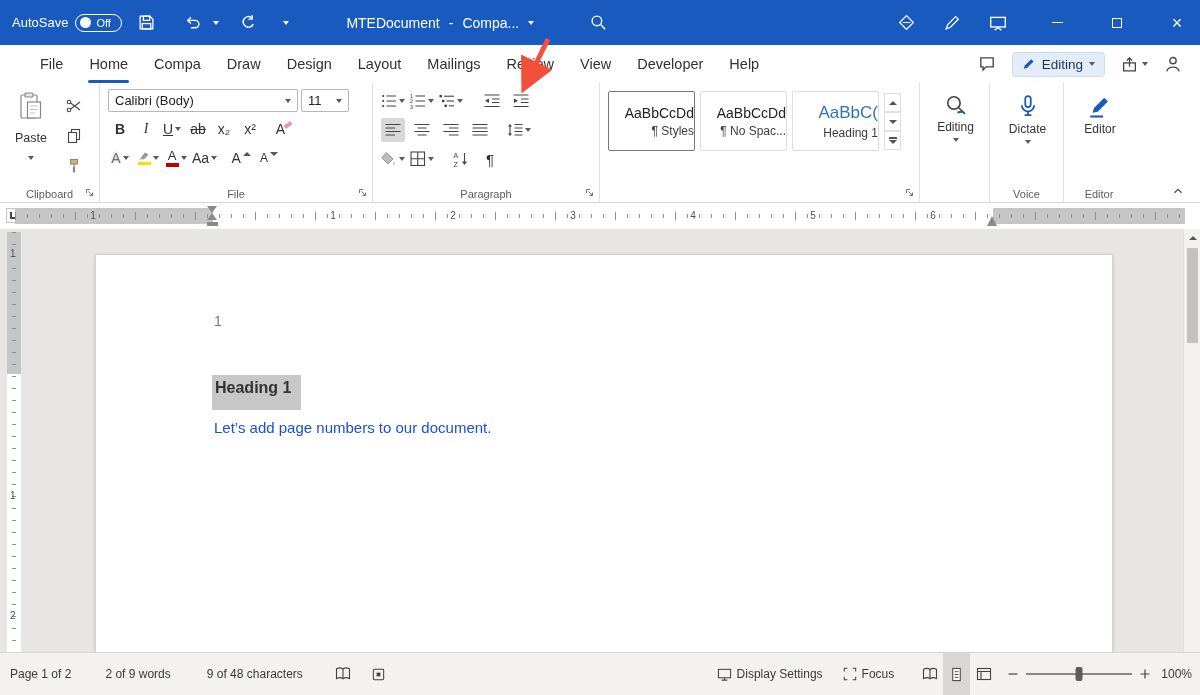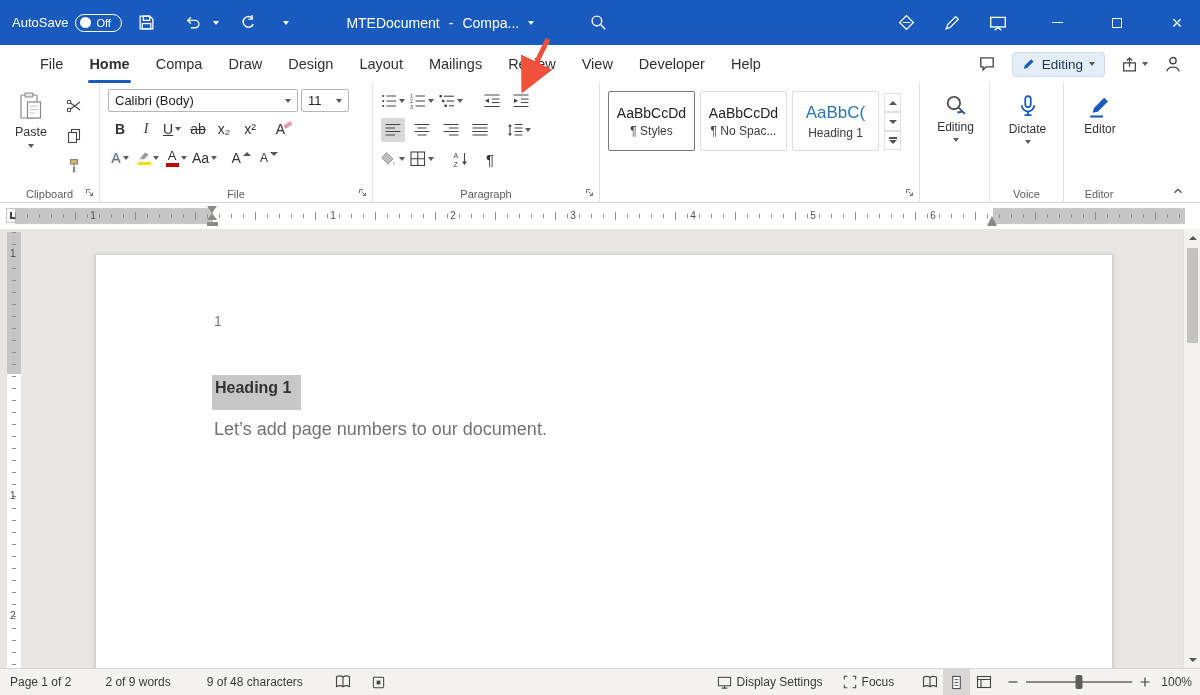--- a/index.html
+++ b/index.html
@@ -19,44 +19,44 @@
 .title{display:flex;align-items:center;gap:9px;font-size:14px;margin-left:52px;white-space:nowrap}
 .searchbtn{margin-left:48px}
 .tb-right{margin-left:auto;display:flex;align-items:center;height:100%;gap:14px}
 .winbtn{width:46px;height:100%;display:flex;align-items:center;justify-content:center;font-size:16px}
 .chev{display:inline-block;width:0;height:0;border-left:3.5px solid transparent;border-right:3.5px solid transparent;border-top:4px solid #5a5a5a}
 .chev.w{border-top-color:#fff}
 
 
 .menubar{position:absolute;top:45px;left:0;right:0;height:38px;background:#fff;display:flex;align-items:center;font-size:14.5px;color:#323130;padding-left:27px}
 .tab{position:relative;height:100%;display:flex;align-items:center;padding:0 13px}
-.tab.active{font-weight:700}
+.tab.active{font-weight:400}
 .tab.active::after{content:"";position:absolute;left:12px;right:12px;bottom:0;height:3px;background:#185abd;border-radius:2px}
 .mb-right{margin-left:auto;display:flex;align-items:center;gap:16px;padding-right:18px}
 .editing-pill{display:flex;align-items:center;gap:6px;background:#e3ecf7;border:1px solid #c9dcf0;border-radius:4px;padding:4px 9px;font-size:13.5px;color:#17355c}
 .share-grp{display:flex;align-items:center;gap:4px}
 
 
 .ribbon{position:absolute;top:83px;left:0;right:0;height:120px;background:#fff;border-bottom:1px solid #d8d6d4;display:flex}
 .rgroup{position:relative;height:100%;border-right:1px solid #e3e1df;padding:6px 6px 18px 8px;flex:none}
 .glabel{position:absolute;bottom:2px;left:0;right:0;text-align:center;font-size:11px;color:#5f5d5b}
 .launcher{position:absolute;bottom:4px;right:4px}
 .frow{display:flex;align-items:flex-end;gap:3px;margin-bottom:5px}
 .rbtn{display:flex;align-items:center;justify-content:center;gap:2px;height:24px;min-width:24px;border-radius:2px;color:#333}
 .rbtn.sel{background:#d8d8d8}
 .combo{height:23px;border:1px solid #b9b7b5;background:#fff;display:flex;align-items:center;font-size:13px;padding:0 6px;gap:6px;color:#222;border-radius:2px}
 .ltr{font-size:14px;color:#333;line-height:1}
 .b{font-weight:700}.i{font-style:italic;font-family:"Liberation Serif",serif}.u{text-decoration:underline}.st{text-decoration:line-through}
 .colbar{display:flex;flex-direction:column;align-items:center;gap:1px}
 .bar{width:13px;height:3.5px}
 .eraser{width:8px;height:4px;background:#e898ae;transform:rotate(-35deg);margin-left:-3px;margin-top:-8px}
-.paste{display:flex;flex-direction:column;align-items:center;gap:5px;width:46px;padding-top:3px;font-size:12.5px;color:#333}
+.paste{display:flex;flex-direction:column;align-items:center;gap:11px;width:46px;padding-top:3px;font-size:12.5px;color:#333}
 .clipcol{display:flex;flex-direction:column;gap:6px;margin-left:8px;padding-top:5px}
 .scards{display:flex;gap:5px;margin-top:2px}
-.scard{width:87px;height:60px;background:#fff;border:1px solid #dcdcdc;border-radius:2px;display:flex;flex-direction:column;align-items:center;justify-content:center;gap:3px}
+.scard{width:87px;height:60px;background:#fff;border:1px solid #dcdcdc;border-radius:2px;display:flex;flex-direction:column;align-items:flex-end;justify-content:center;gap:3px}
 .scard.sel{border:1px solid #767676}
 .sprev{font-size:14px;color:#222;white-space:nowrap}
 .sname{font-size:12px;color:#3b3b3b;white-space:nowrap}
 .scard.h1 .sprev{font-size:17px;color:#2e74b5}
 .sscroll{display:flex;flex-direction:column;margin-left:5px;margin-top:4px}
 .sbx{width:17px;height:19px;border:1px solid #e0e0e0;background:#fff;display:flex;align-items:center;justify-content:center}
 .tri-u{width:0;height:0;border-left:4px solid transparent;border-right:4px solid transparent;border-bottom:4.5px solid #555}
 .tri-d{width:0;height:0;border-left:4px solid transparent;border-right:4px solid transparent;border-top:4.5px solid #555}
 .more-t{display:flex;flex-direction:column;align-items:center;gap:1px}
 .more-t .line{width:8px;height:1.5px;background:#555}
@@ -80,28 +80,28 @@
 
 .workspace{position:absolute;top:229px;left:0;right:0;height:439px;background:#e7e6e5;overflow:hidden}
 .vruler{position:absolute;left:7px;top:3px;width:14px;height:436px;background:#c6c6c6}
 .vactive{position:absolute;top:142px;left:0;width:14px;height:294px;background:#fff}
 .vticks{position:absolute;top:0;left:5px;width:4px;height:100%;background:repeating-linear-gradient(to bottom,#8f8f8f 0 1px,transparent 1px 12px)}
 .vnum{position:absolute;left:3px;font-size:10px;color:#4f4f4f}
 .page{position:absolute;left:95px;top:25px;width:1018px;height:520px;background:#fff;border:1px solid #d4d2d0;box-shadow:0 1px 4px rgba(0,0,0,.14)}
 .pnum{position:absolute;top:58px;left:118px;font-size:14px;color:#767676}
 .hl{position:absolute;top:120px;left:116px;background:#c7c7c7;padding:4px 10px 13px 3px}
 .hl .htext{font-size:16px;font-weight:600;color:#333}
-.bodytext{position:absolute;top:164px;left:118px;font-size:18px;color:#737373}
+.bodytext{position:absolute;top:164px;left:118px;font-size:15px;color:#1d4ed8}
 .vsb{position:absolute;right:0;top:0;width:17px;height:100%;background:#f3f2f1;border-left:1px solid #e3e1df}
 .vsb .arr{position:absolute;left:0;width:17px;height:17px;display:flex;align-items:center;justify-content:center}
 .vsb .arr.top{top:0}.vsb .arr.bot{bottom:0}
 .thumb{position:absolute;top:19px;left:3px;width:11px;height:95px;background:#c4c2c0;border-radius:1px}
 
 
-.statusbar{position:absolute;left:0;right:0;bottom:0;height:27px;background:#f3f2f1;border-top:1px solid #d8d6d4;display:flex;align-items:center;font-size:12px;color:#3b3a39}
+.statusbar{position:absolute;left:0;right:0;bottom:0;height:43px;background:#f3f2f1;border-top:1px solid #d8d6d4;display:flex;align-items:center;font-size:12px;color:#3b3a39}
 .sb-item{display:flex;align-items:center;gap:5px;padding:0 10px;height:100%}
 .sb-icon{display:flex;align-items:center;justify-content:center;width:24px;height:100%}
 .sb-right{margin-left:auto;display:flex;align-items:center;height:100%}
 .viewbtn{width:27px;height:100%;display:flex;align-items:center;justify-content:center}
 .viewbtn.sel{background:#d9d7d5}
 .zoomwrap{display:flex;align-items:center;height:100%;padding:0 10px;gap:7px}
 .zoomtrack{position:relative;width:106px;height:2px;background:#8a8886}
 .znotch{position:absolute;left:50%;top:-3px;width:1px;height:8px;background:#8a8886}
 .zthumb{position:absolute;left:50%;top:-6px;width:7px;height:14px;background:#5f5d5b;transform:translateX(-50%);border-radius:2px}
 .zoomlabel{min-width:34px;text-align:right;padding-right:8px}

